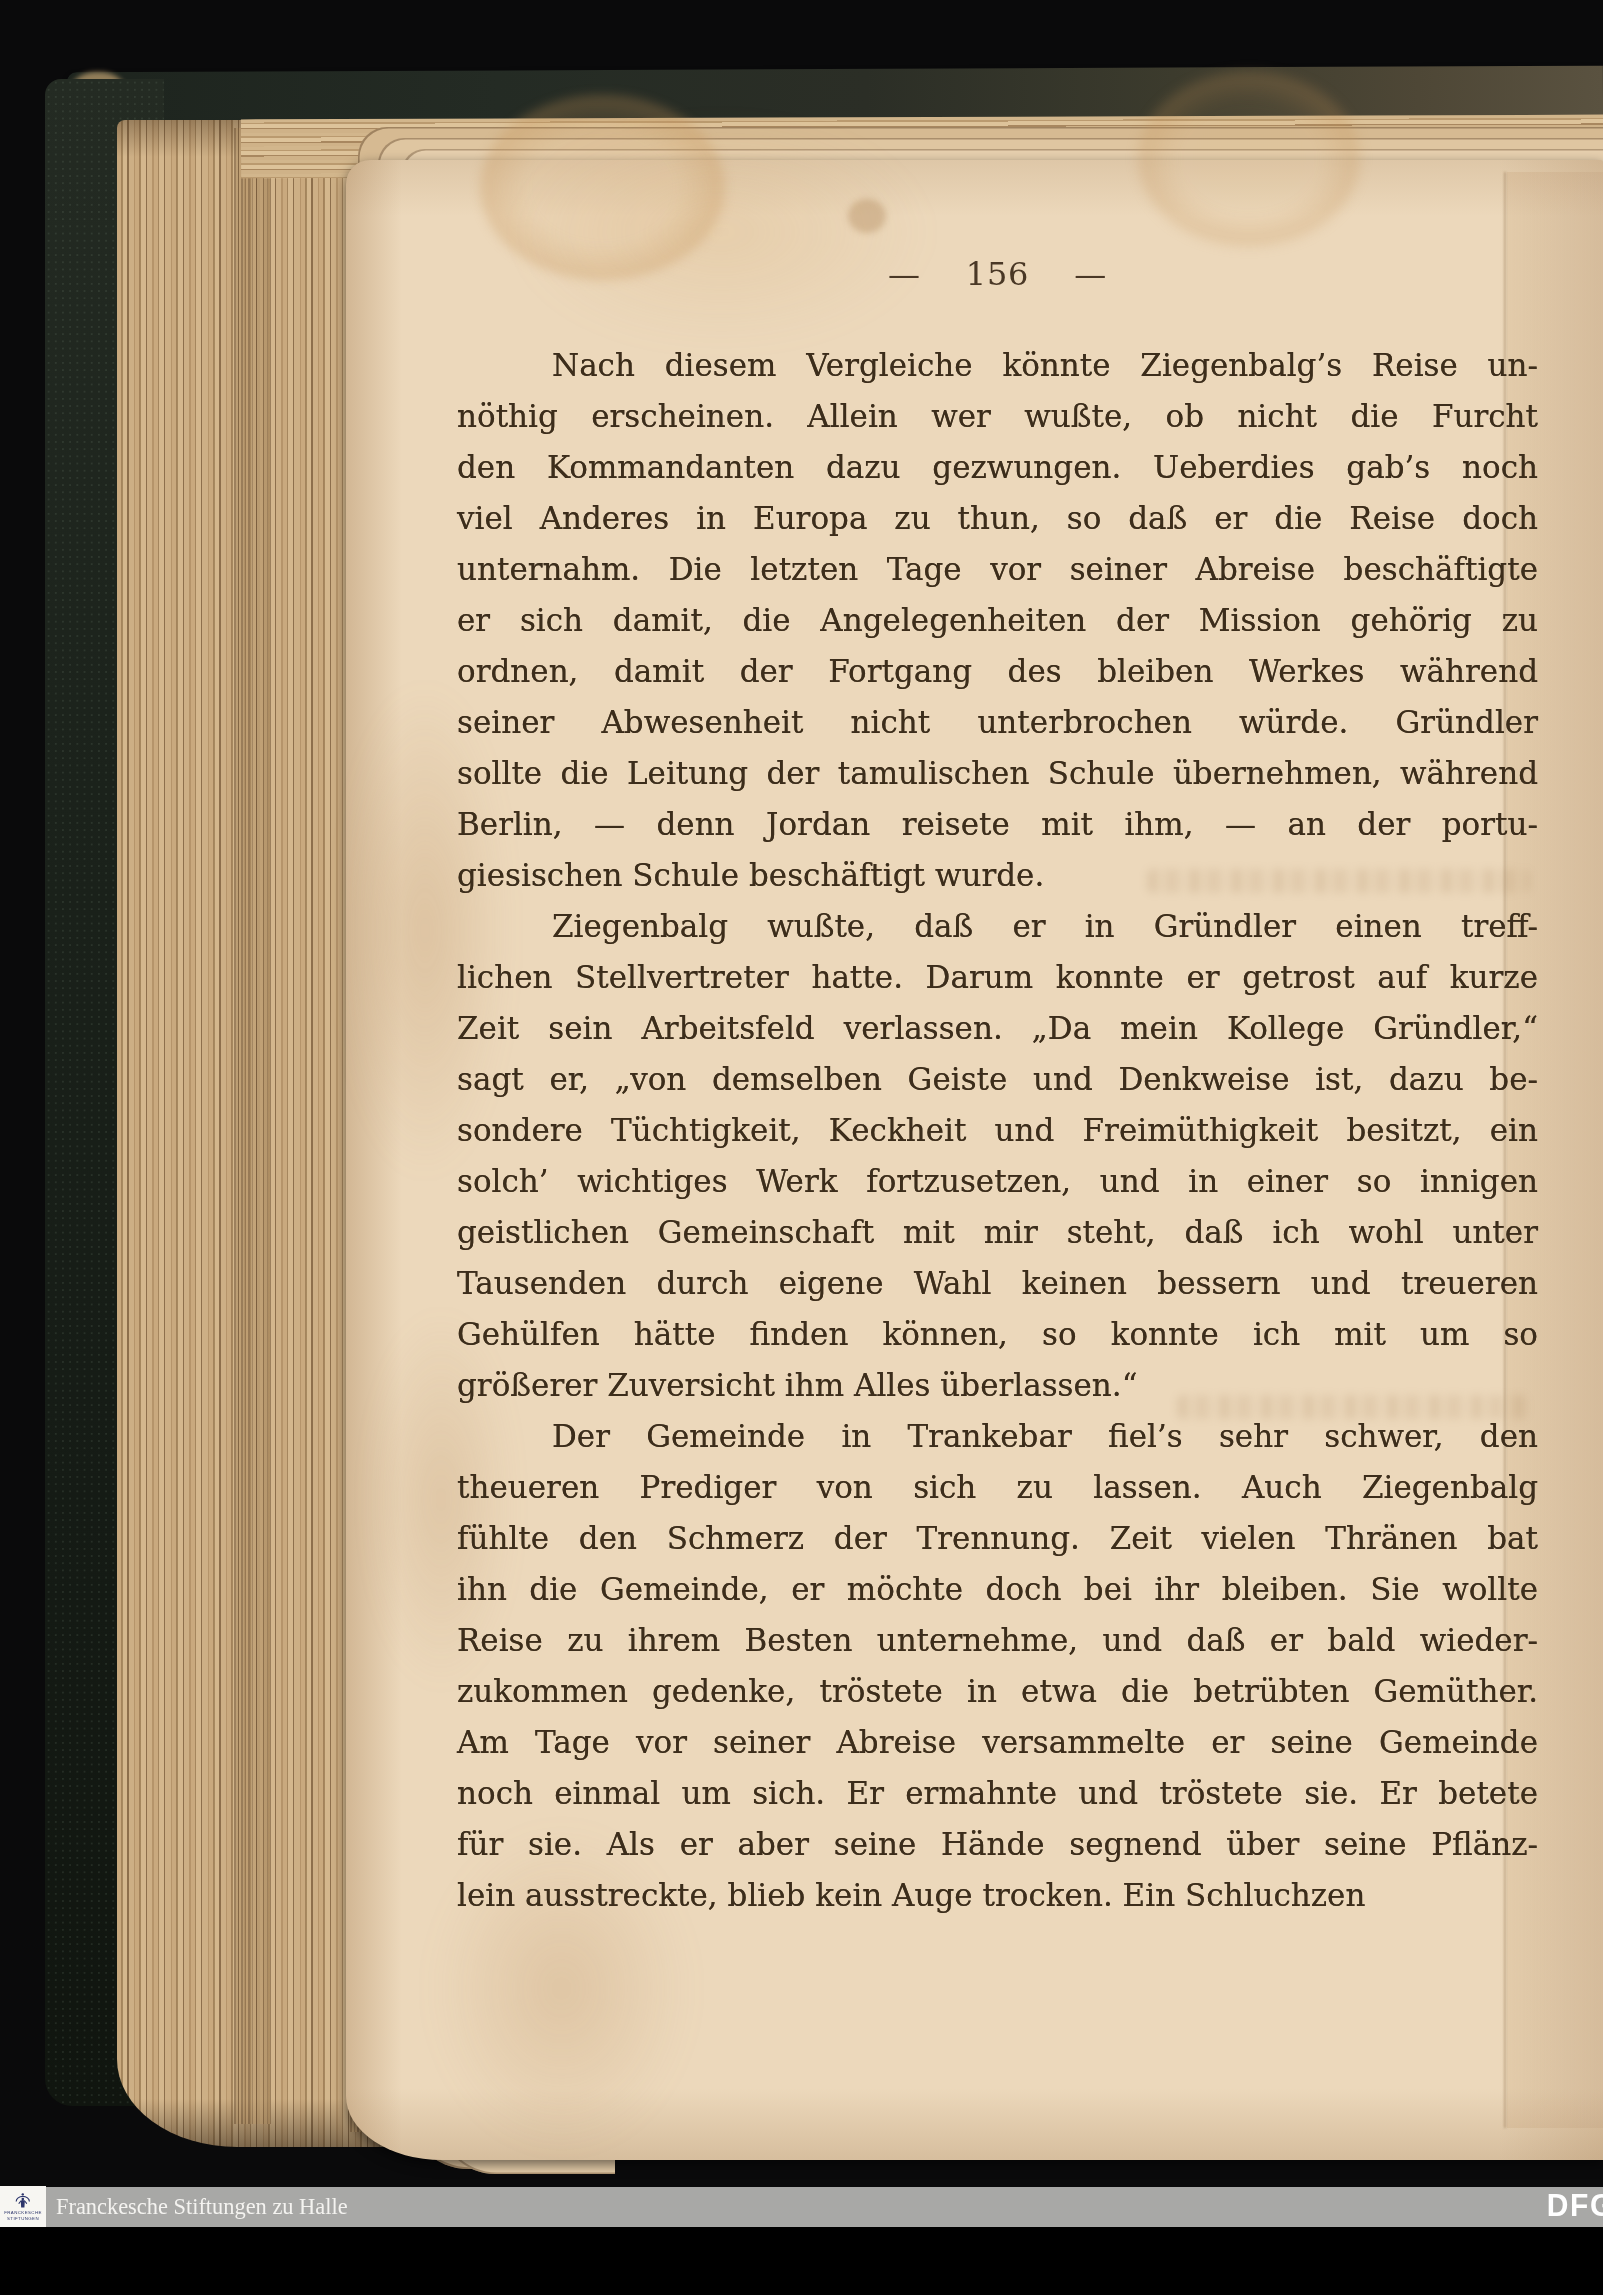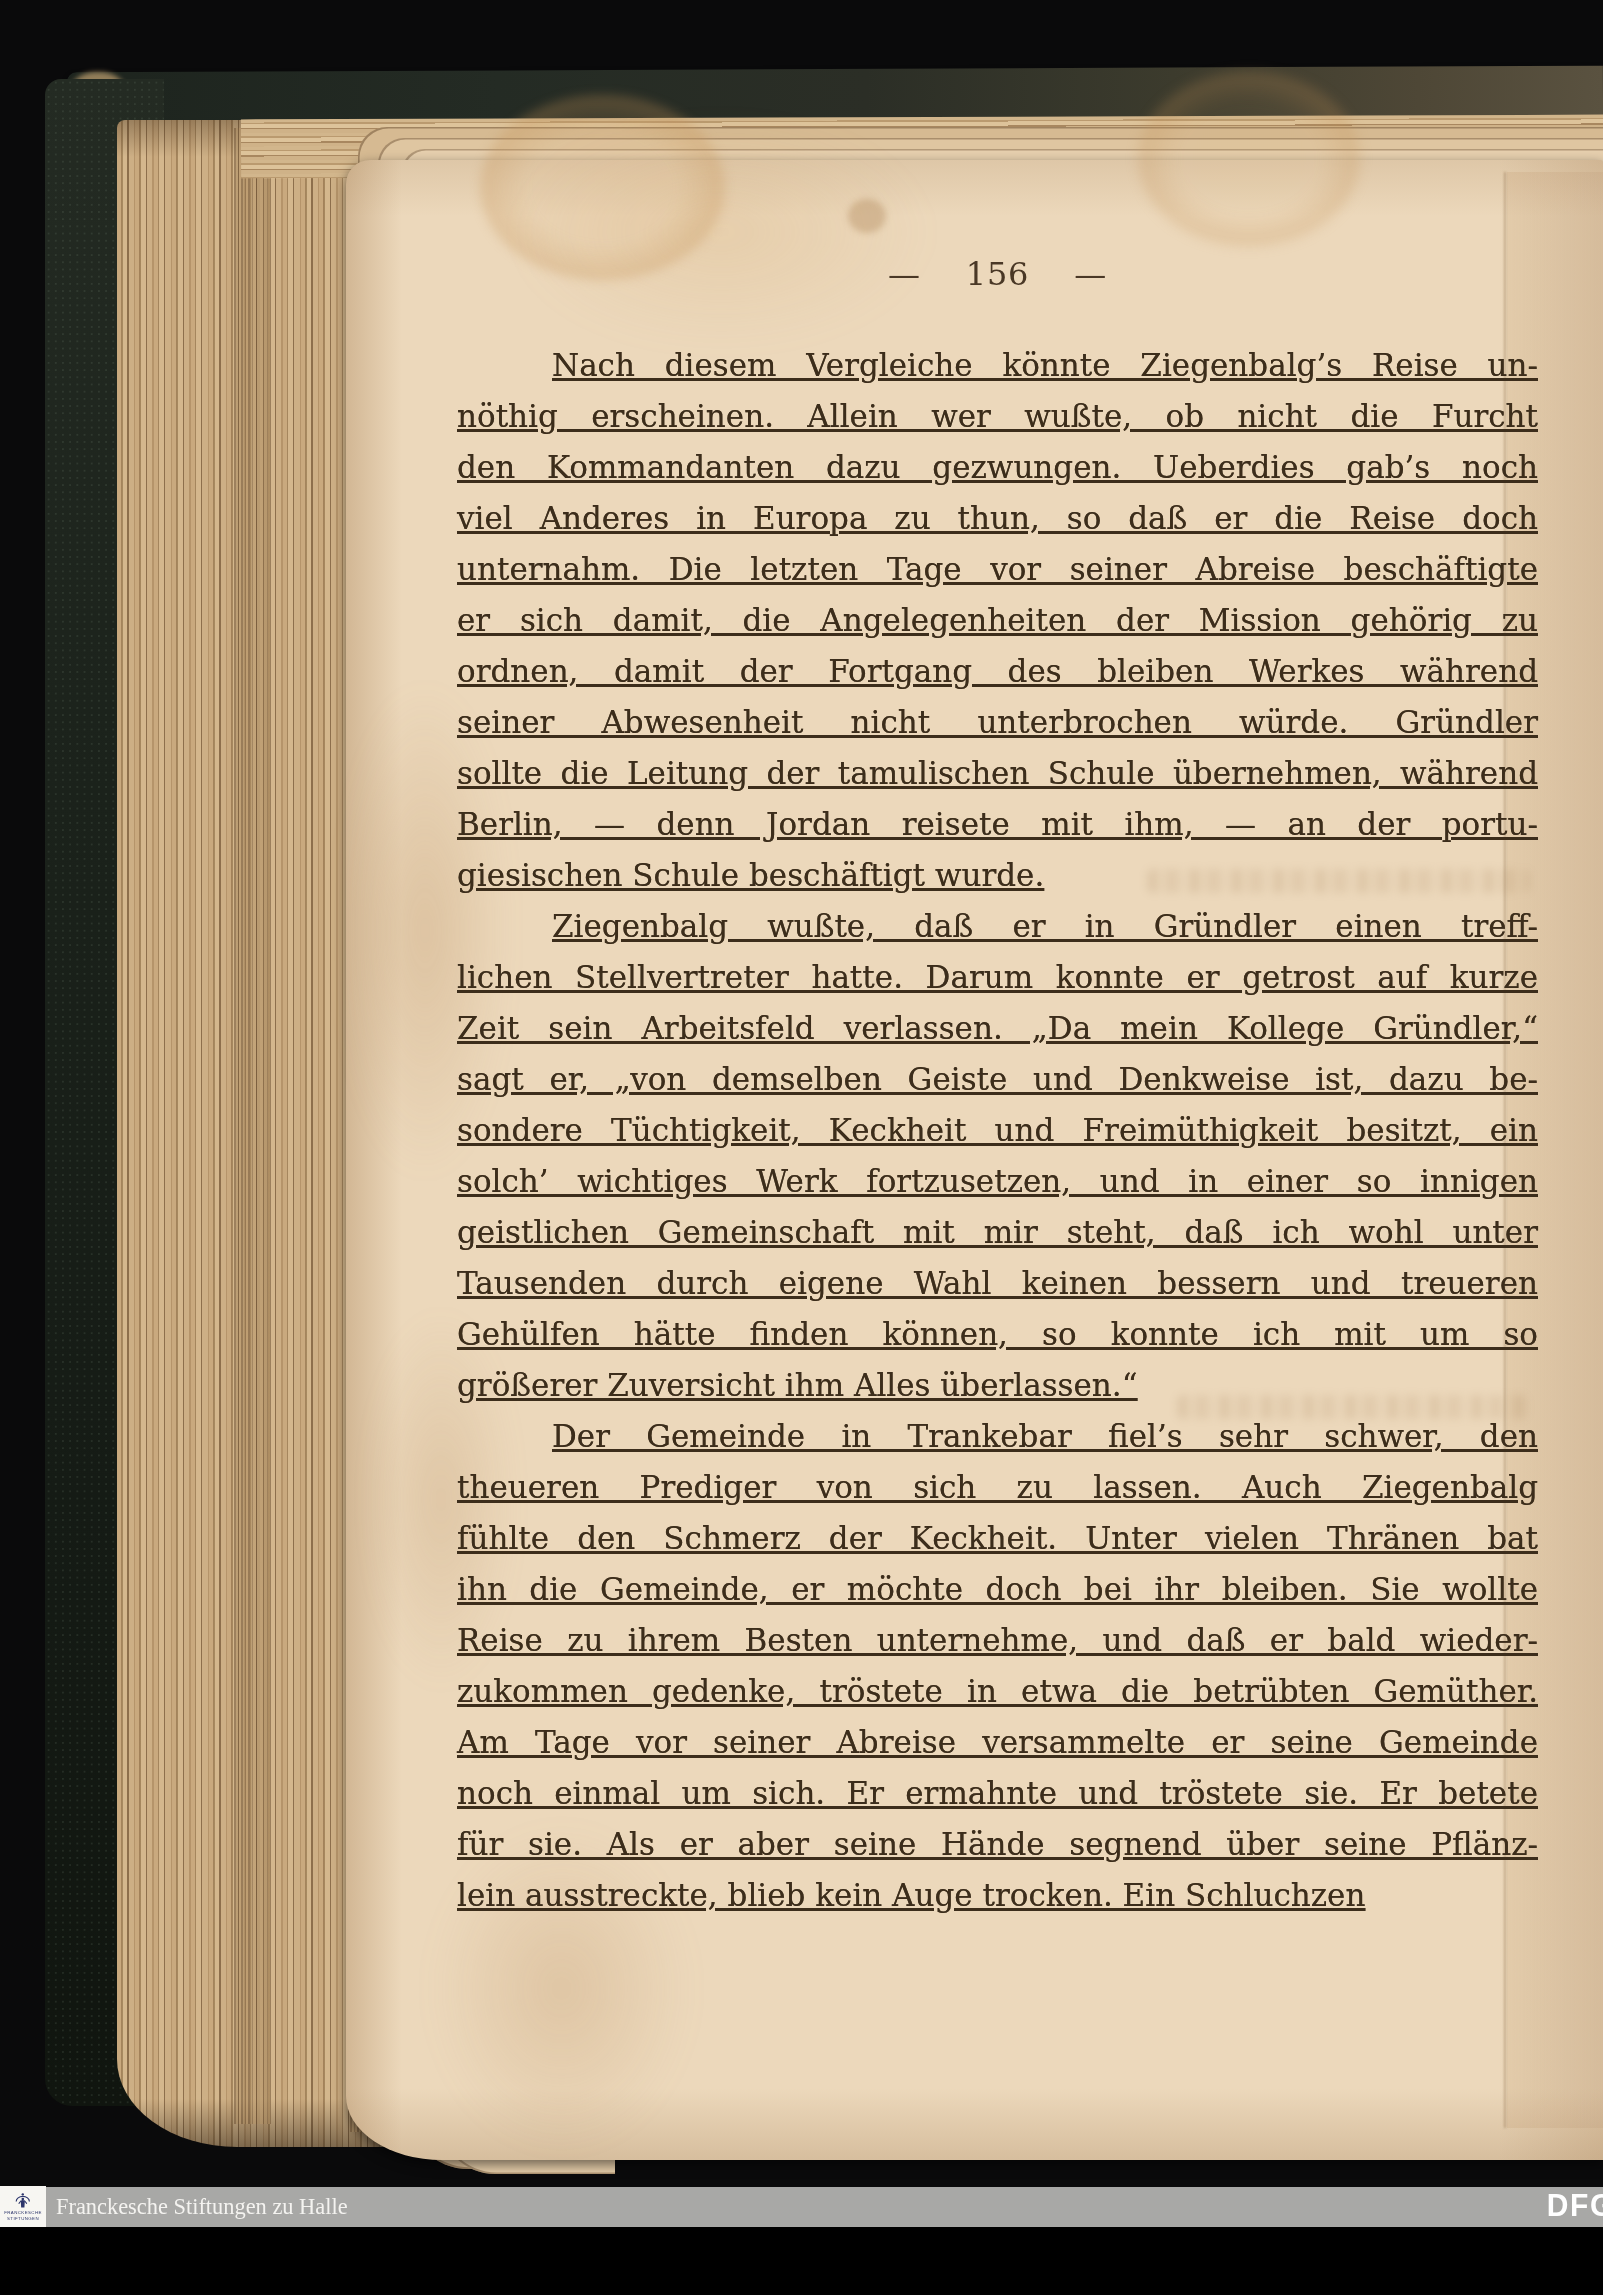--- a/index.html
+++ b/index.html
@@ -141,21 +141,20 @@
   
   .pagehead{
     position:absolute; left:457px; top:255px; width:1081px;
     text-align:center; font-size:32px; color:#4a3826; letter-spacing:0.8px;
   }
   .pagehead .num{ display:inline-block; margin:0 45px; }
   .textblock{
     position:absolute; left:457px; top:340px; width:1081px;
     color:var(--ink,#3c2d1b); font-size:31px;
     text-shadow:0 0 0.6px rgba(58,44,26,.75);
-    text-decoration:underline;
   }
   .line{
     height:51px; line-height:51px; white-space:nowrap;
     text-align:justify; text-align-last:justify;
   }
   .line.last{ text-align-last:left; }
   .par .line:first-child{ text-indent:95px; }
   
   .footer-bar{
     position:absolute; left:0; bottom:0; width:1604px; height:40px;
@@ -241,21 +240,21 @@
         <div class="line">sondere Tüchtigkeit, Keckheit und Freimüthigkeit besitzt, ein</div>
         <div class="line">solch’ wichtiges Werk fortzusetzen, und in einer so innigen</div>
         <div class="line">geistlichen Gemeinschaft mit mir steht, daß ich wohl unter</div>
         <div class="line">Tausenden durch eigene Wahl keinen bessern und treueren</div>
         <div class="line">Gehülfen hätte finden können, so konnte ich mit um so</div>
         <div class="line last">größerer Zuversicht ihm Alles überlassen.“</div>
       </div>
       <div class="par">
         <div class="line">Der Gemeinde in Trankebar fiel’s sehr schwer, den</div>
         <div class="line">theueren Prediger von sich zu lassen. Auch Ziegenbalg</div>
-        <div class="line">fühlte den Schmerz der Keckheit. Unter vielen Thränen bat</div>
+        <div class="line">fühlte den Schmerz der Trennung. Zeit vielen Thränen bat</div>
         <div class="line">ihn die Gemeinde, er möchte doch bei ihr bleiben. Sie wollte</div>
         <div class="line">Reise zu ihrem Besten unternehme, und daß er bald wieder-</div>
         <div class="line">zukommen gedenke, tröstete in etwa die betrübten Gemüther.</div>
         <div class="line">Am Tage vor seiner Abreise versammelte er seine Gemeinde</div>
         <div class="line">noch einmal um sich. Er ermahnte und tröstete sie. Er betete</div>
         <div class="line">für sie. Als er aber seine Hände segnend über seine Pflänz-</div>
         <div class="line last">lein ausstreckte, blieb kein Auge trocken. Ein Schluchzen</div>
       </div>
     </div>
 

